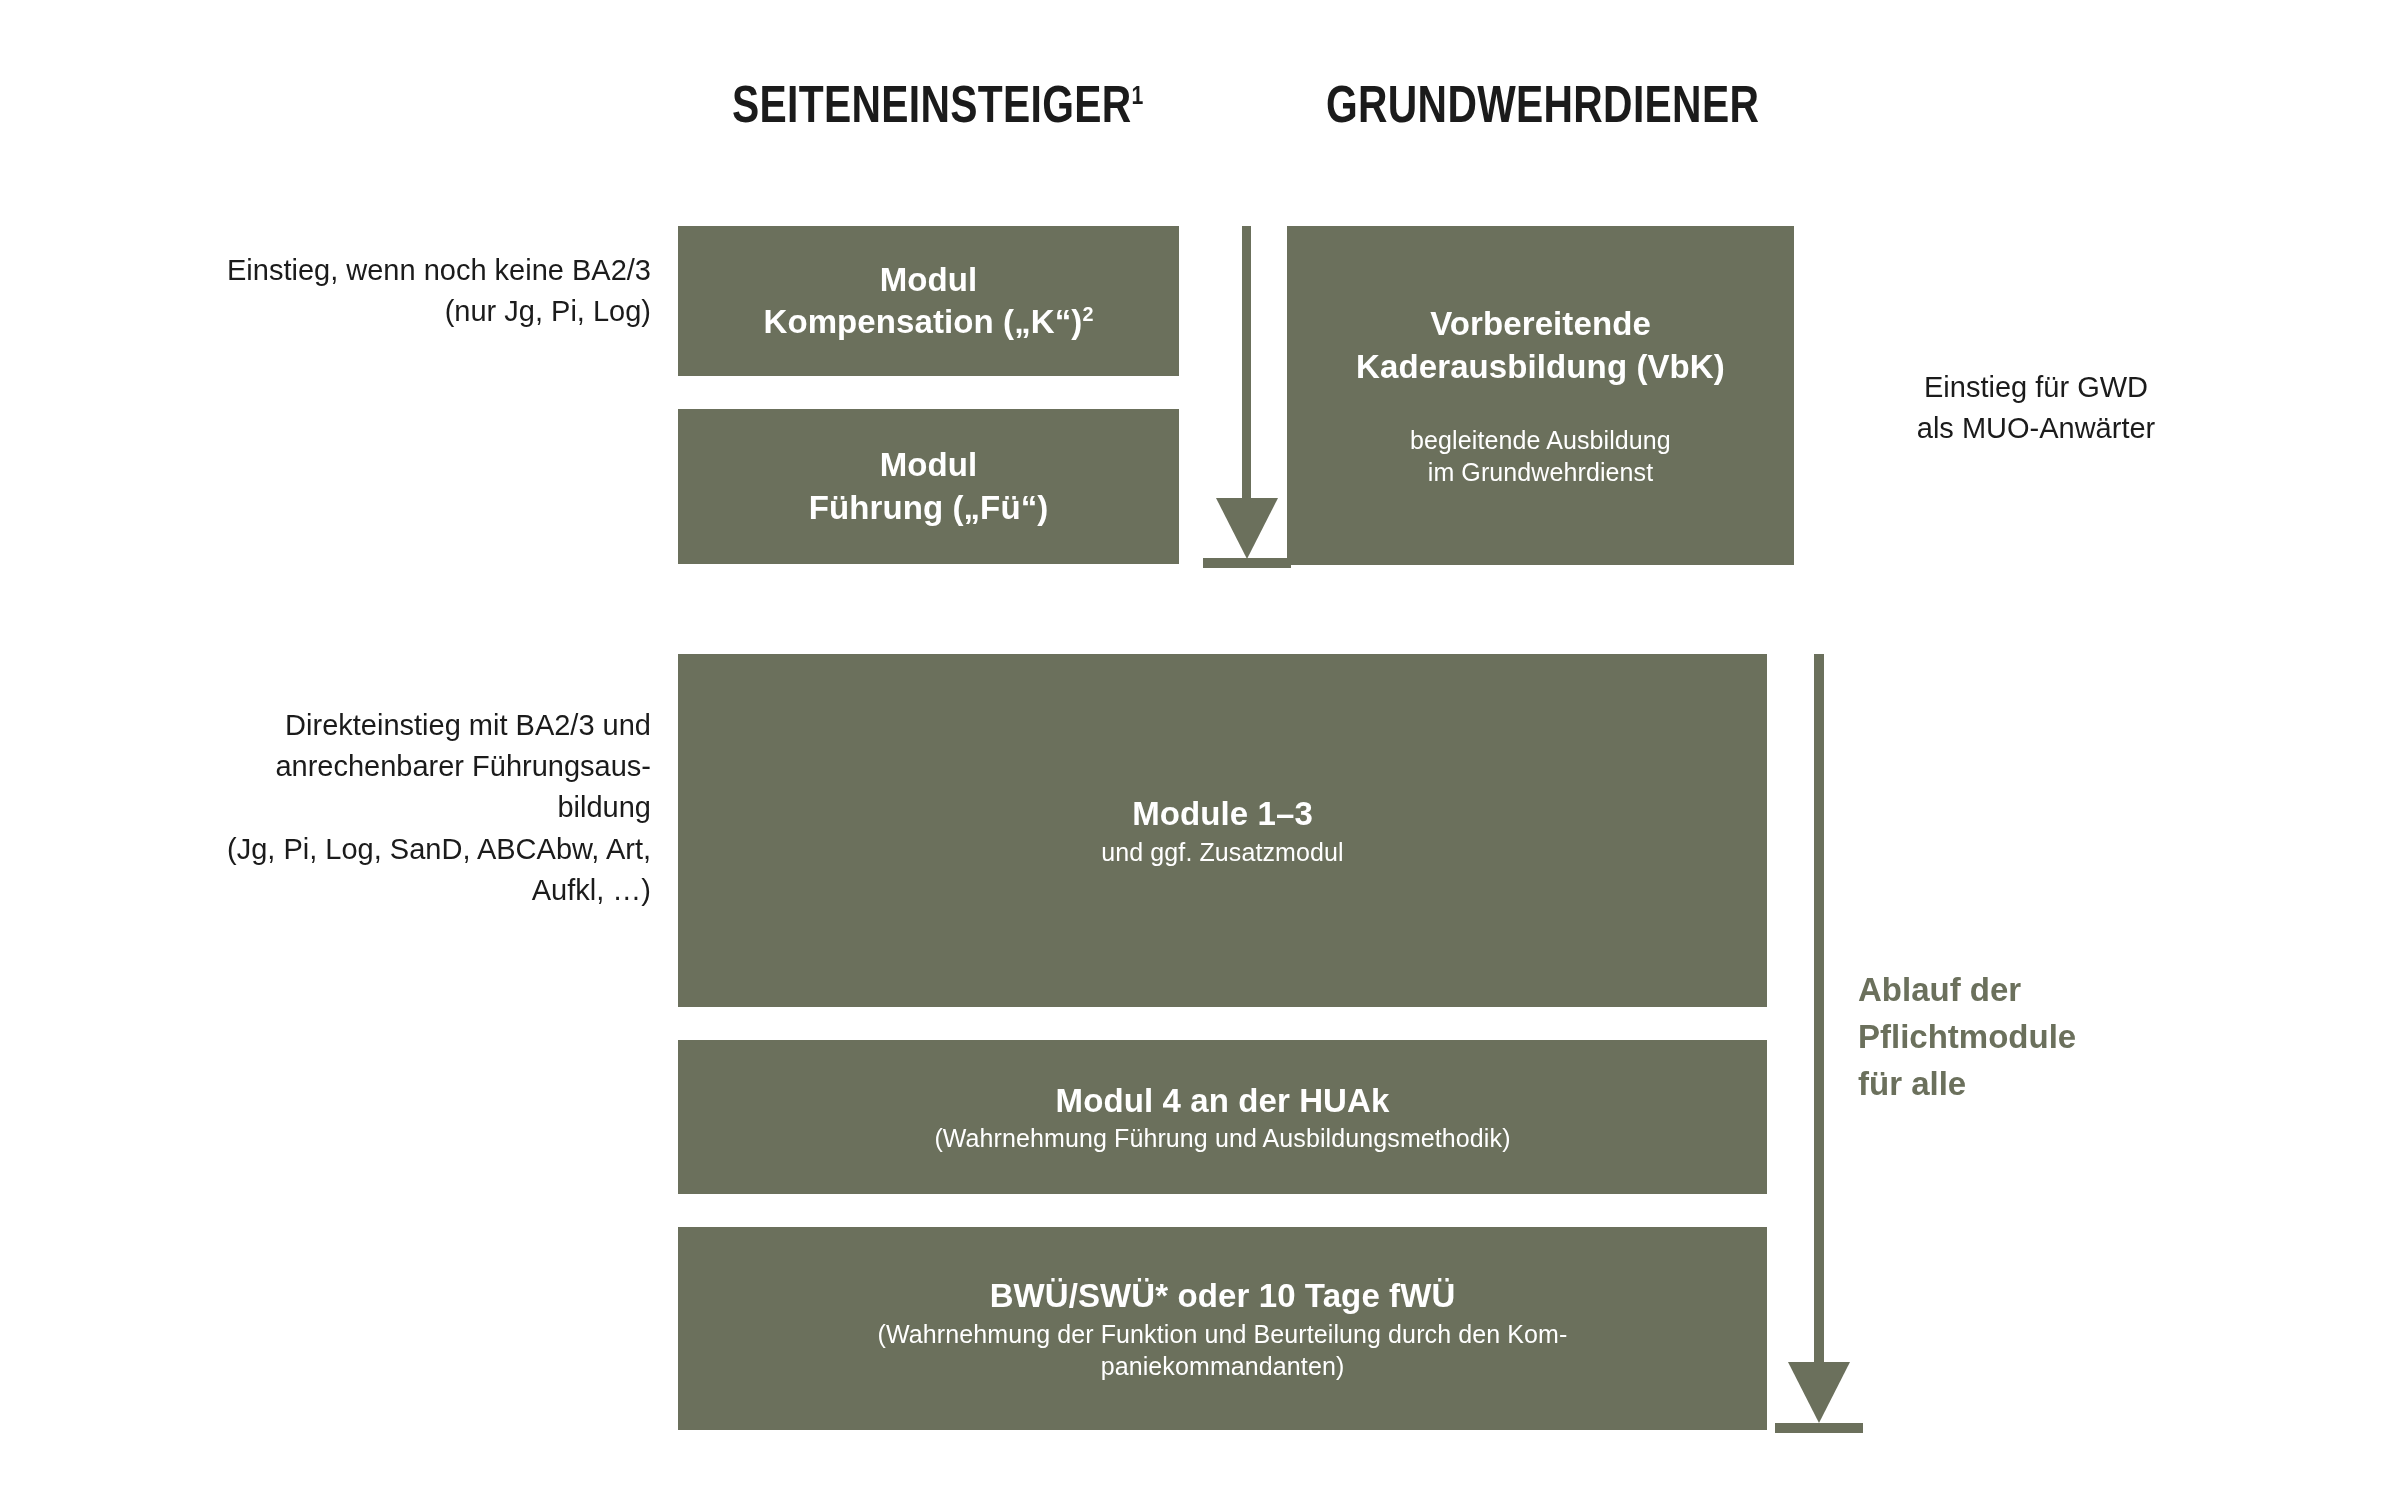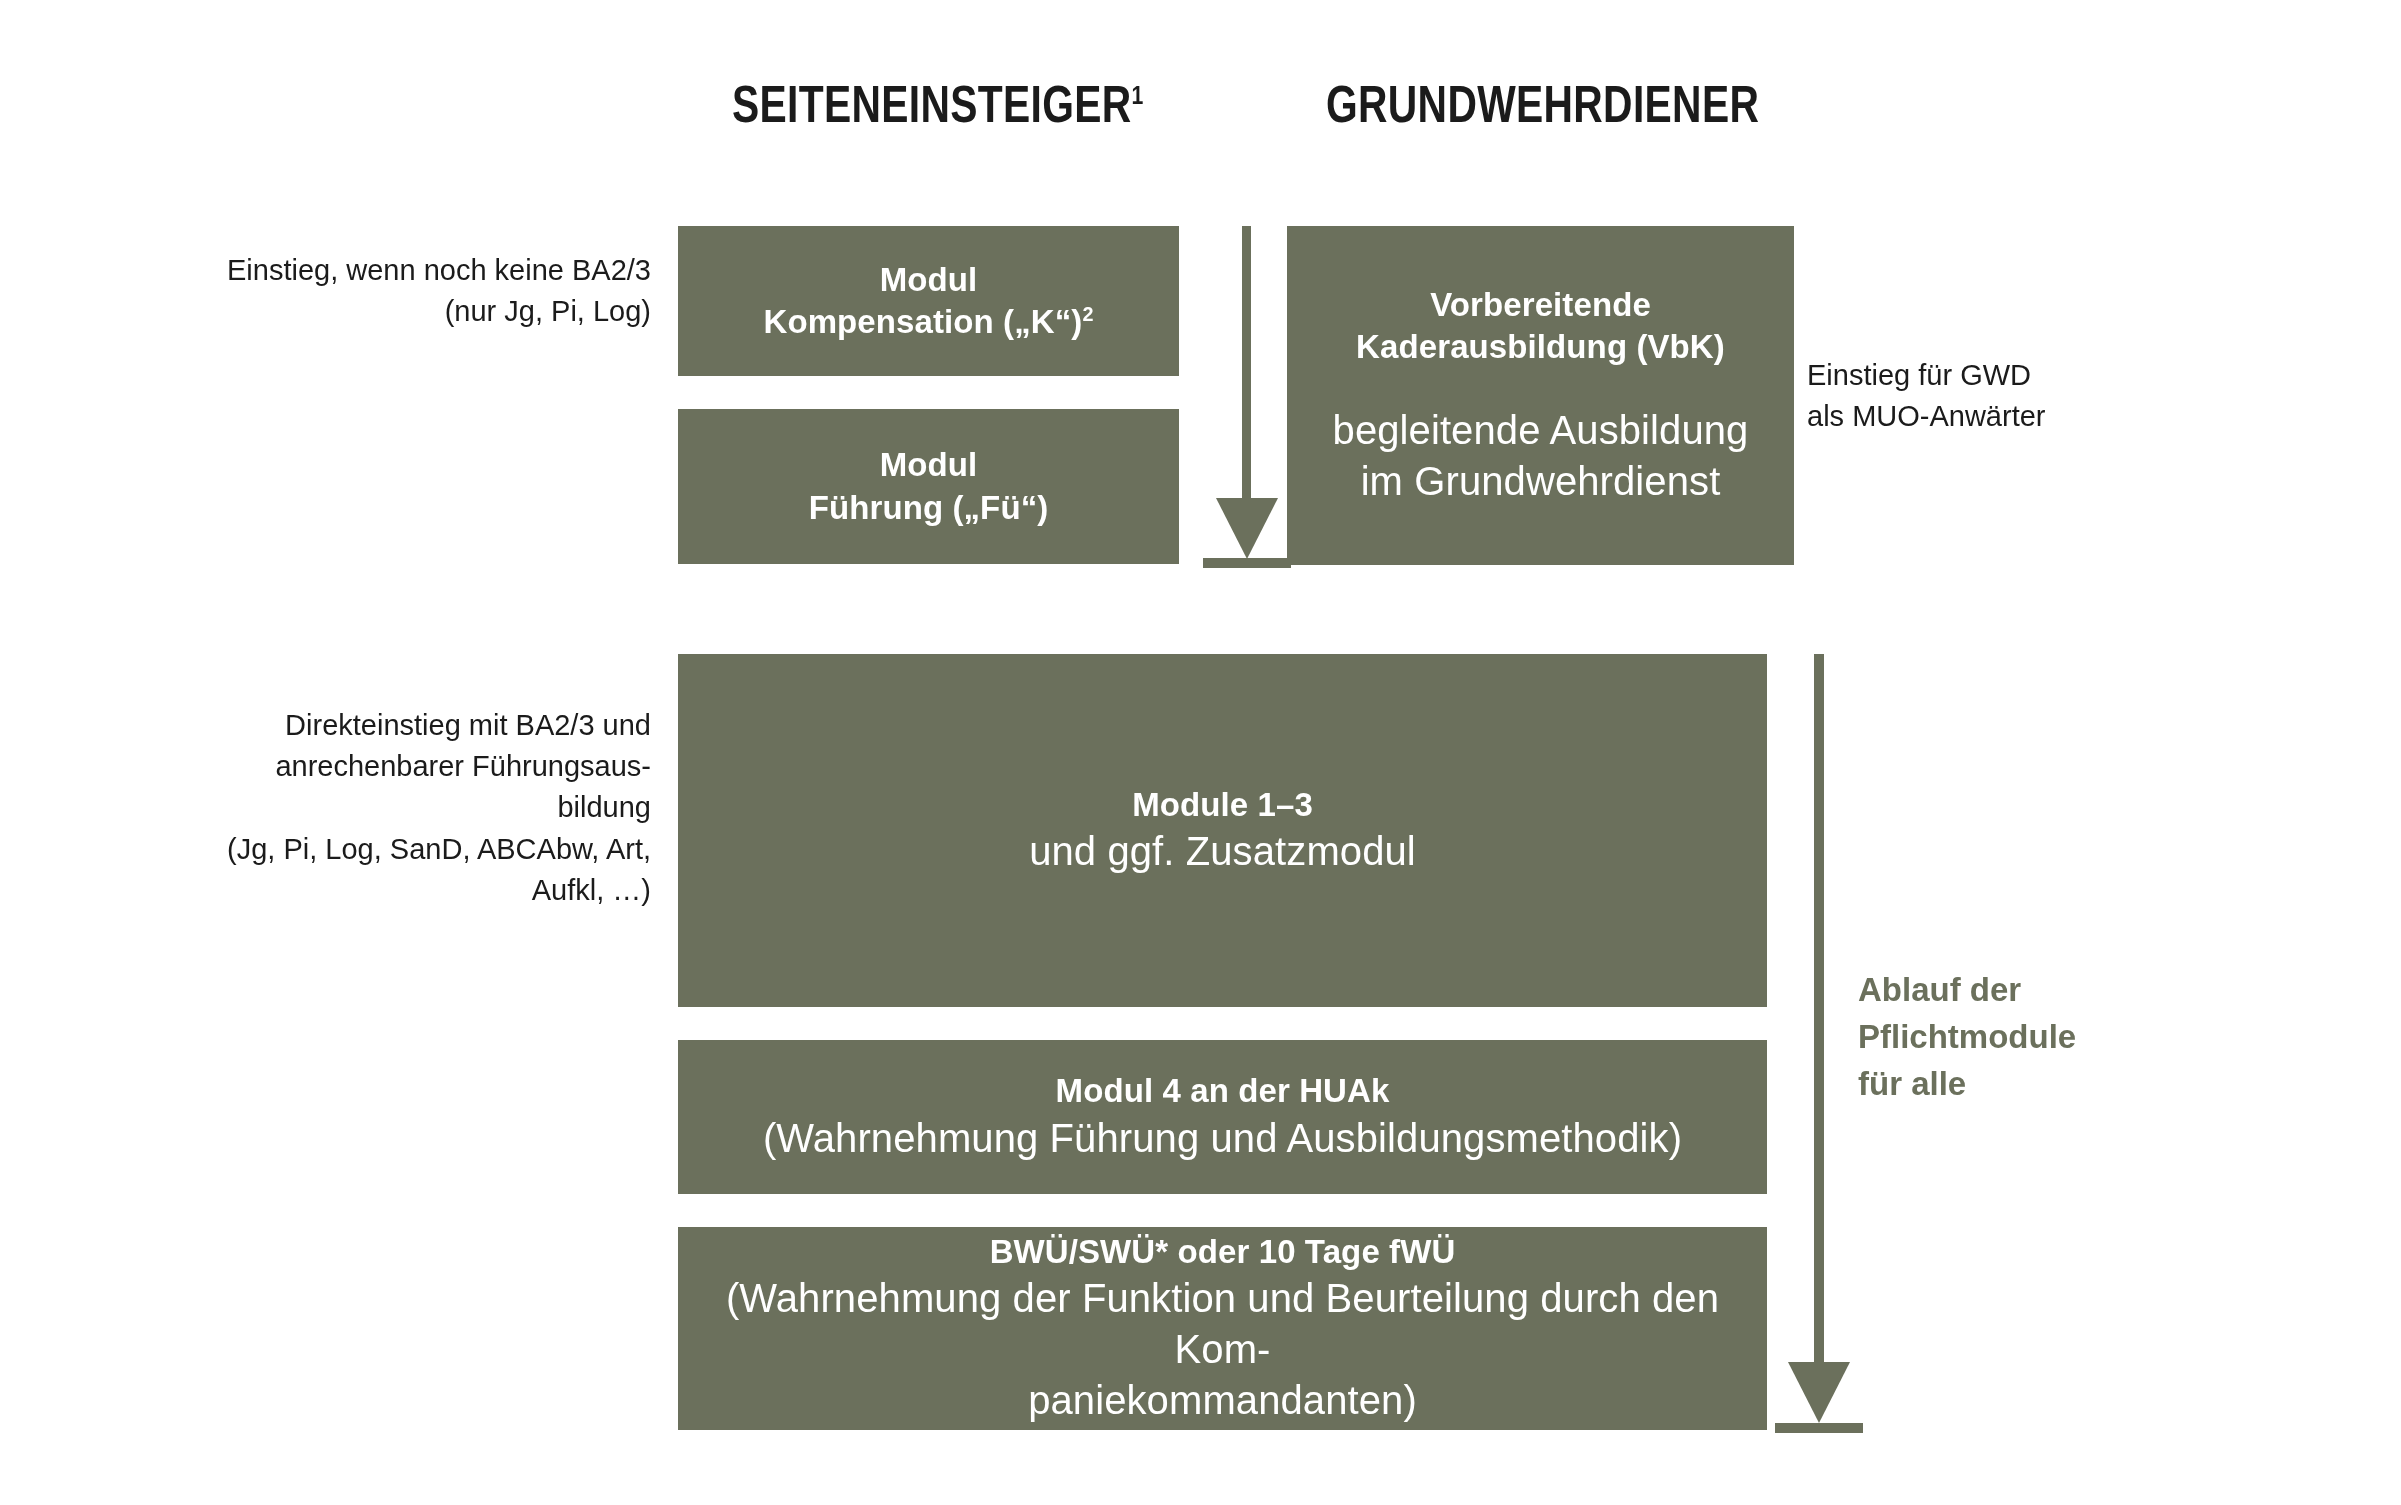--- a/index.html
+++ b/index.html
@@ -54,38 +54,38 @@
     box-sizing: border-box;
   }
   .gbox .ttl {
     font-weight: 700;
     font-size: 33px;
     line-height: 1.28;
     letter-spacing: 0.1px;
   }
   .gbox .sub {
     font-weight: 400;
-    font-size: 40px;
+    font-size: 25px;
     line-height: 1.28;
     letter-spacing: 0.1px;
   }
   .gbox .gap {
     height: 36px;
   }
 
   
   .side-note {
     position: absolute;
     font-size: 29px;
     line-height: 1.42;
     color: #1b1b1b;
     font-weight: 400;
   }
   .side-note.right-align { text-align: right; }
-  .side-note.left-align  { text-align: left; }
+  .side-note.left-align  { text-align: center; margin-top: 12px; }
 
   .flow-note {
     position: absolute;
     font-size: 33px;
     line-height: 1.42;
     font-weight: 700;
     color: #6b705c;
     text-align: left;
   }
 

